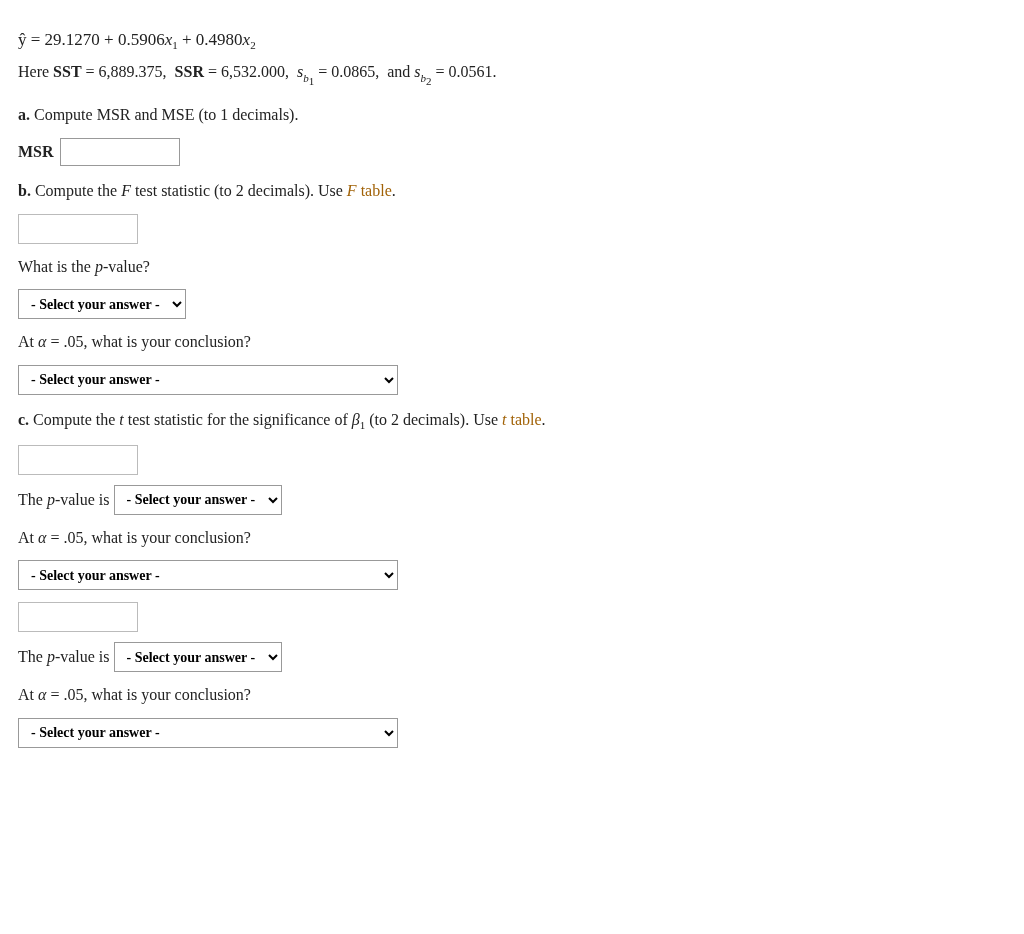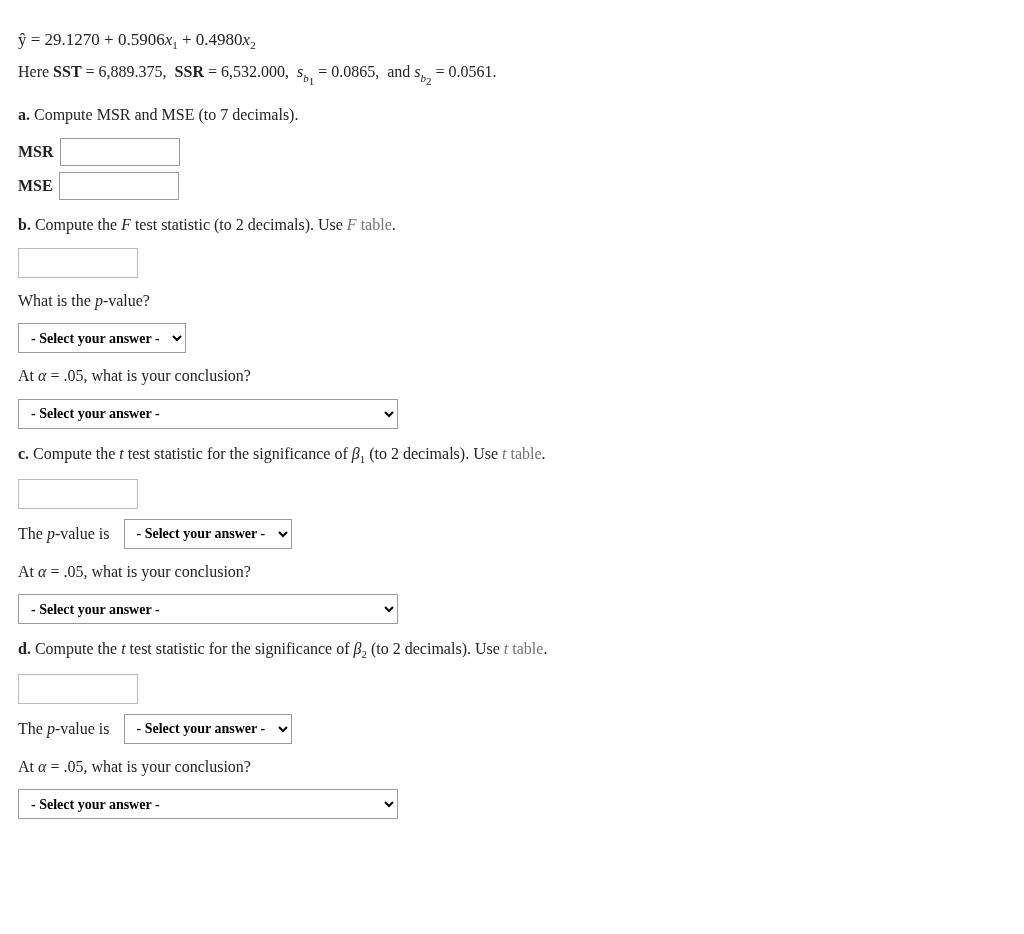--- a/index.html
+++ b/index.html
@@ -9,21 +9,21 @@
       color: #222;
       background: #fff;
       padding: 18px 18px 30px 18px;
       max-width: 1024px;
     }
     p, .block { margin-bottom: 10px; line-height: 1.6; }
     .equation {
       font-size: 17px;
       margin: 6px 0 8px 0;
     }
-    .link { color: #737373; text-decoration: none; }
+    .link { color: #a16207; text-decoration: none; }
     .input-box {
       display: inline-block;
       border: 1px solid #999;
       width: 120px;
       height: 28px;
       vertical-align: middle;
       padding: 2px 5px;
       font-size: 15px;
       font-family: inherit;
     }
@@ -62,21 +62,21 @@
       font-weight: bold;
       background: #fff;
       cursor: pointer;
       height: 30px;
       width: 380px;
     }
     .section { margin-bottom: 12px; }
     .inline-select-row {
       display: flex;
       align-items: center;
-      gap: 14px;
+      gap: 4px;
       margin-bottom: 10px;
     }
     .inline-text { font-size: 16px; }
     sub { font-size: 11px; }
     .math { font-style: italic; }
   </style>
 </head>
 <body>
 
 <div class="section">
@@ -90,28 +90,24 @@
 
 <div class="section">
   <p>
     Here <strong>SST</strong> = 6,889.375,&nbsp; <strong>SSR</strong> = 6,532.000,&nbsp; <span class="math">s</span><sub><span class="math">b</span><sub>1</sub></sub> = 0.0865,&nbsp; and <span class="math">s</span><sub><span class="math">b</span><sub>2</sub></sub> = 0.0561.
   </p>
 </div>
 
 <div class="section">
   <p>
     <strong>a.</strong>
-    <span>Compute MSR and MSE (to 7 decimals).</span>
+    <span>Compute MSR and MSE (to 1 decimals).</span>
   </p>
   <div class="label-row">
     <span class="label-text"><strong>MSR</strong></span>
-    <input class="input-box" type="text" style="">
-  </div>
-  <div class="label-row">
-    <span class="label-text"><strong>MSE</strong></span>
     <input class="input-box" type="text" style="">
   </div>
 </div>
 
 <div class="section">
   <p>
     <strong>b.</strong>
     Compute the <em>F</em> test statistic (to 2 decimals). Use <a class="link" href="#"><em>F</em> table</a>.
   </p>
   <input class="input-box-standalone" type="text" style="">
@@ -159,24 +155,20 @@
   <div style="margin-bottom:10px;">
     <select class="answer-select-wide">
       <option>- Select your answer -</option>
       <option>Reject H₀</option>
       <option>Do not reject H₀</option>
     </select>
   </div>
 </div>
 
 <div class="section">
-  <p>
-    <strong>d.</strong>
-    Compute the <em>t</em> test statistic for the significance of <em>β</em><sub>2</sub> (to 2 decimals). Use <a class="link" href="#"><em>t</em> table</a>.
-  </p>
   <input class="input-box-standalone" type="text" style="">
 
   <div class="inline-select-row">
     <span class="inline-text">The <em>p</em>-value is</span>
     <select class="answer-select">
       <option>- Select your answer -</option>
       <option>less than .01</option>
       <option>between .01 and .025</option>
       <option>between .025 and .05</option>
       <option>greater than .05</option>

